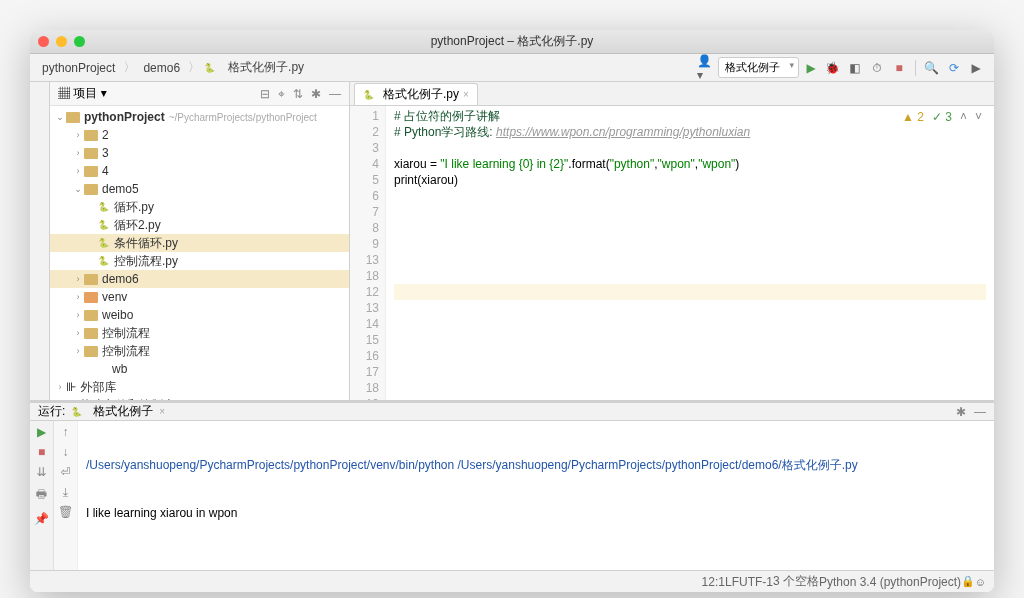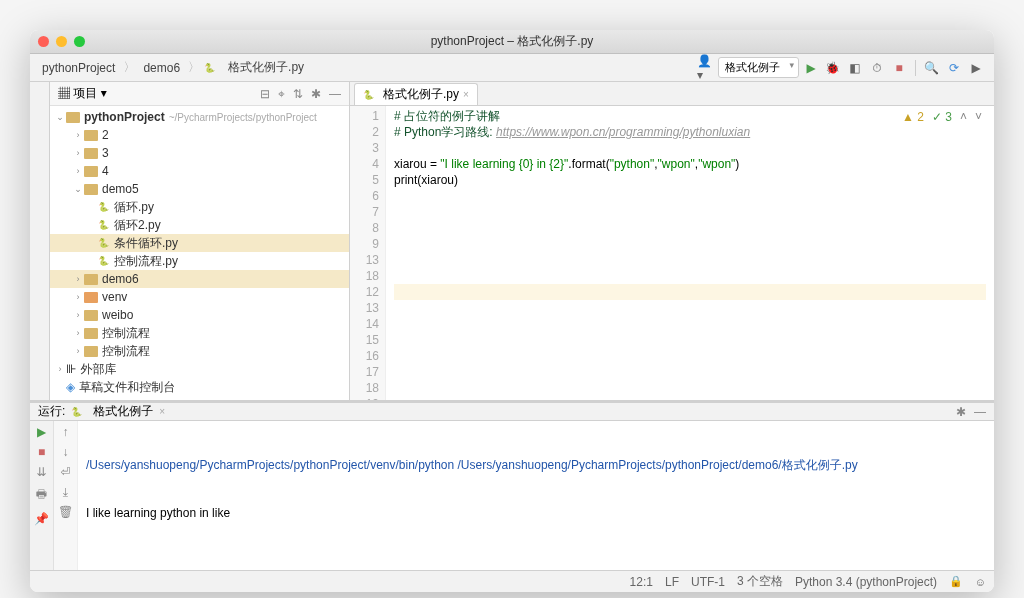--- a/index.html
+++ b/index.html
@@ -50,21 +50,21 @@
 .editor-status{position:absolute;top:4px;right:12px;display:flex;gap:8px;font-size:10px;color:#888}
 .warn{color:#c9a227}.ok{color:#4c9e4c}
 .bottom{height:170px;border-top:3px solid #d0d0d0;display:flex;flex-direction:column}
 .bt-header{height:24px;background:#f2f2f2;border-bottom:1px solid #d0d0d0;display:flex;align-items:center;padding:0 8px;gap:6px;font-size:11px}
 .bt-header .bt-icons{margin-left:auto;display:flex;gap:8px;color:#888}
 .bt-body{flex:1;display:flex}
 .bt-gutter{width:24px;background:#f2f2f2;border-right:1px solid #e0e0e0;display:flex;flex-direction:column;align-items:center;padding-top:4px;gap:6px;color:#888}
 .bt-gutter2{width:24px;background:#f7f7f7;border-right:1px solid #eee;display:flex;flex-direction:column;align-items:center;padding-top:4px;gap:6px;color:#888}
 .console{flex:1;font-family:Menlo,monospace;font-size:11px;padding:4px 8px;line-height:16px;white-space:pre-wrap}
 .console .path{color:#2255aa}
-.statusbar{height:22px;background:#f2f2f2;border-top:1px solid #d0d0d0;display:flex;align-items:center;justify-content:flex-end;padding:0 8px;gap:12px;font-size:11px;color:#666}
+.statusbar{height:22px;background:#f2f2f2;border-top:1px solid #d0d0d0;display:flex;align-items:center;justify-content:flex-end;padding:0 8px;font-size:11px;color:#666}
 .small-icon{font-size:11px}
 </style>
 </head>
 <body>
 
 <div class="window">
 
   <div class="titlebar">
     <div class="traffic">
       <div class="dot red"></div>
@@ -174,20 +174,25 @@
           </div>
           <div class="tree-row" style="padding-left:22px">
             <span class="tw">›</span>
             <span class="folder-icon"></span>
             <span class="tree-label">控制流程</span>
           </div>
           <div class="tree-row" style="padding-left:22px">
             <span class="tw">›</span>
             <span class="folder-icon"></span>
             <span class="tree-label">控制流程</span>
+          </div>
+          <div class="tree-row" style="padding-left:36px">
+            <span class="tw"></span>
+            <span style="width:14px;display:inline-block"></span>
+            <span class="tree-label">wb</span>
           </div>
           <div class="tree-row">
             <span class="tw">›</span>
             <span style="margin-right:4px">⊪</span>
             <span class="tree-label">外部库</span>
           </div>
           <div class="tree-row">
             <span class="tw"></span>
             <span style="margin-right:4px;color:#4a90d9">◈</span>
             <span class="tree-label">草稿文件和控制台</span>
@@ -257,21 +262,21 @@
       </div>
       <div class="bt-gutter2">
         <span>↑</span>
         <span>↓</span>
         <span>⏎</span>
         <span>⤓</span>
         <span>🗑</span>
       </div>
       <div class="console">
         <div class="path">/Users/yanshuopeng/PycharmProjects/pythonProject/venv/bin/python /Users/yanshuopeng/PycharmProjects/pythonProject/demo6/格式化例子.py</div>
-        <div>I like learning python in like</div>
+        <div>I like learning xiarou in wpon</div>
         <div>&nbsp;</div>
         
       </div>
     </div>
   </div>
 
   <div class="statusbar">
     <span>12:1</span>
     <span>LF</span>
     <span>UTF-1</span>

